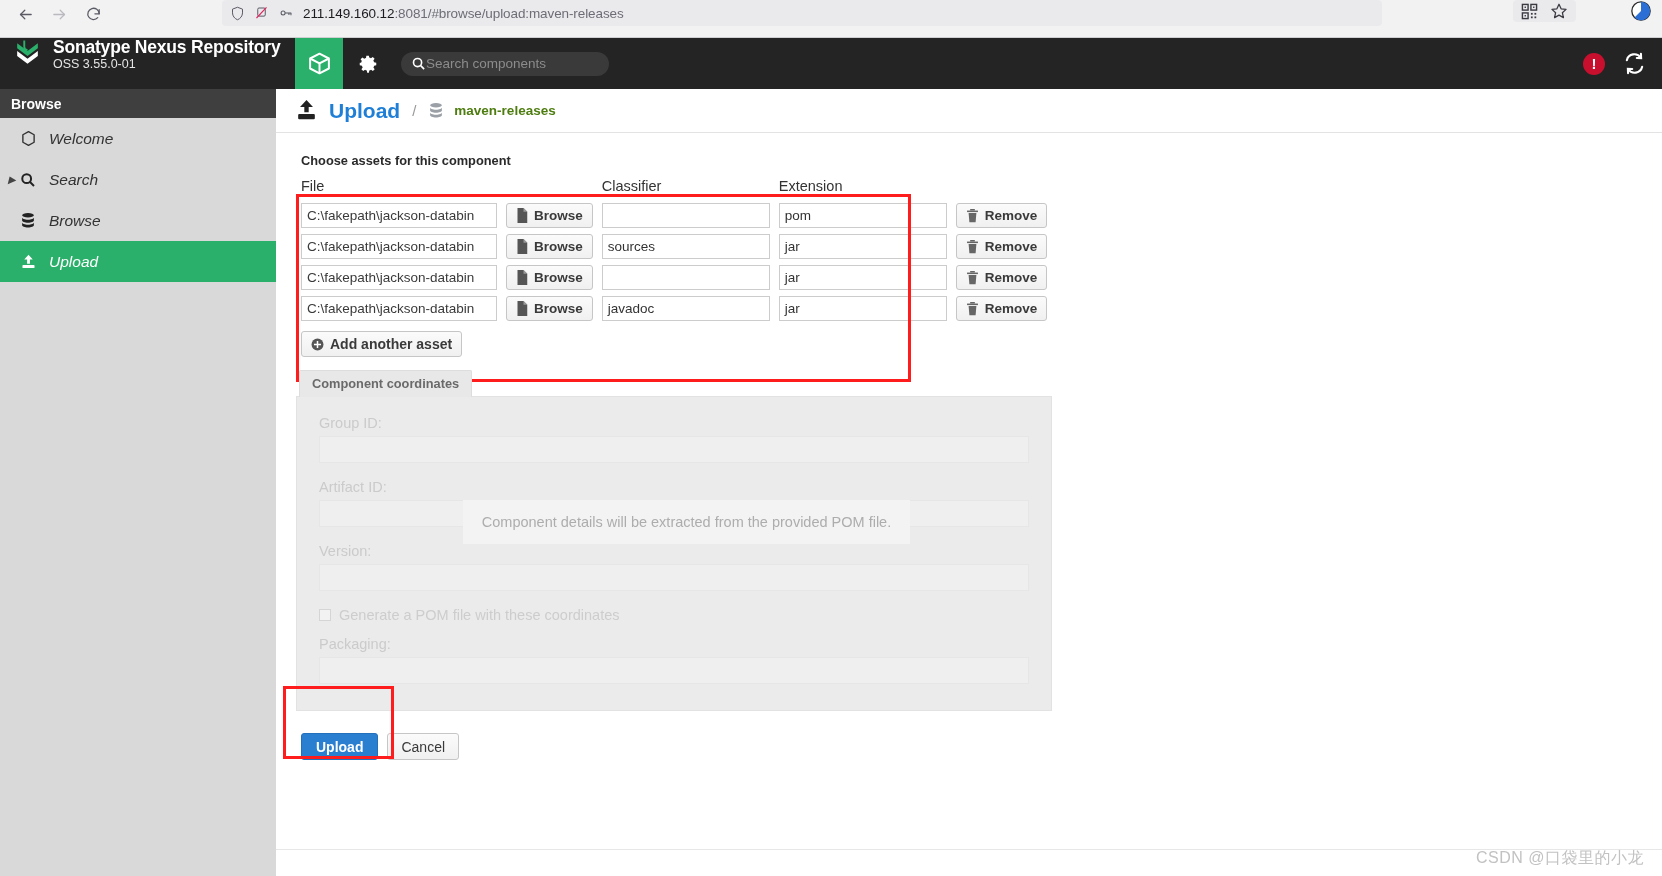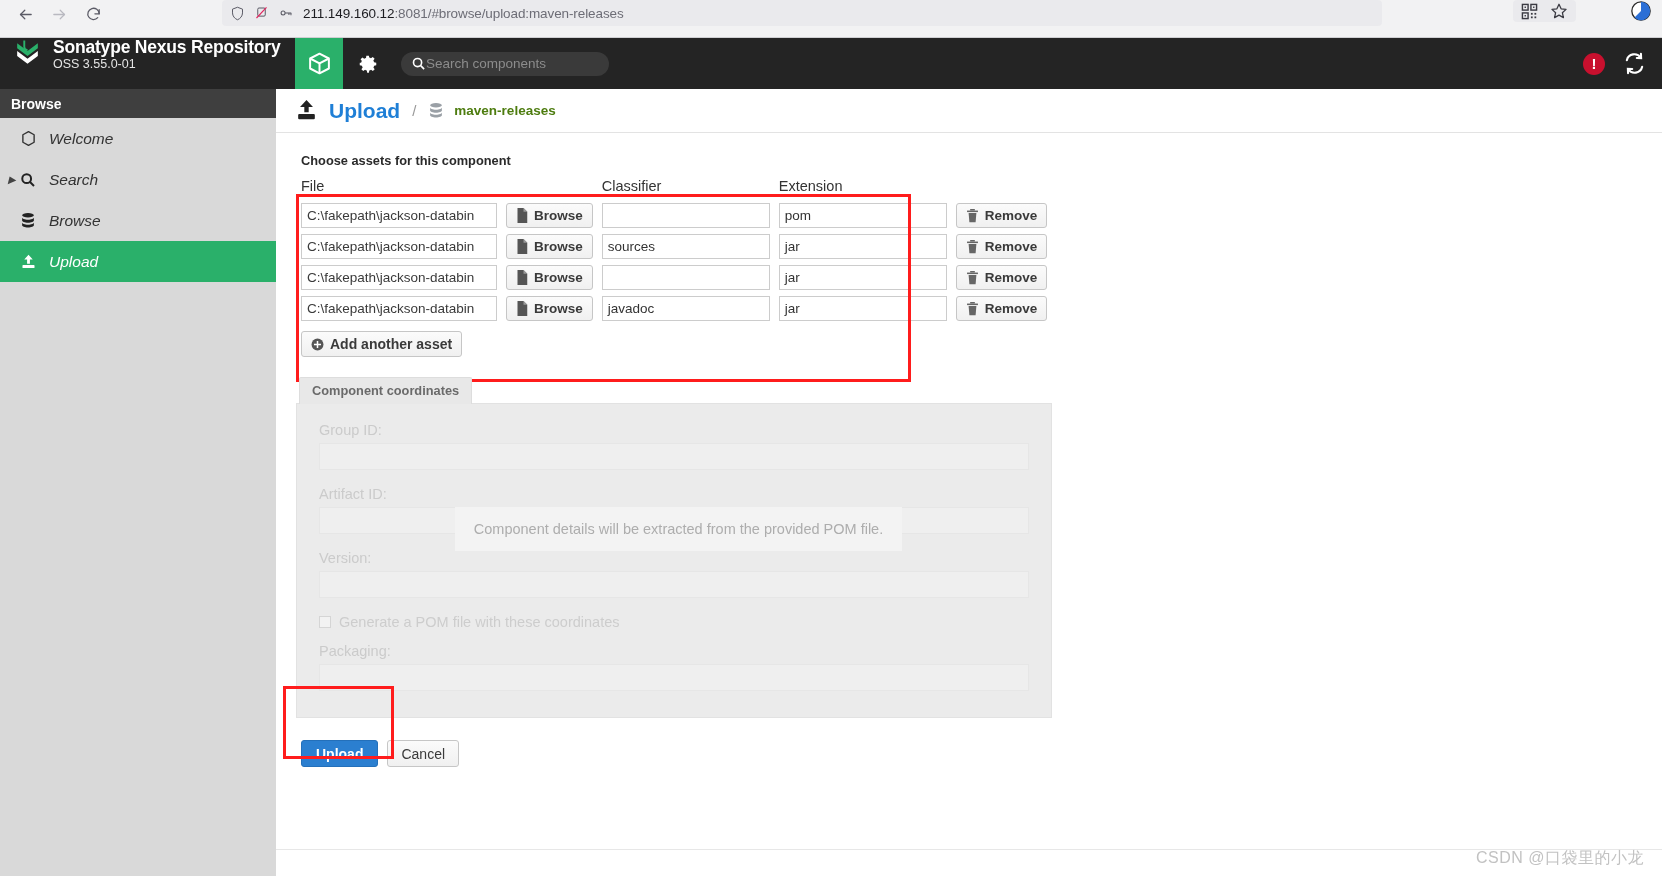--- a/index.html
+++ b/index.html
@@ -285,21 +285,21 @@
   
   .redbox {
     position: absolute;
     border: 3px solid #ff1c1c;
     pointer-events: none;
   }
   #redbox-assets { left: 0px; top: 16px; width: 615px; height: 188px; }
   #redbox-submit { left: -13px; top: 508px; width: 111px; height: 73px; }
 
   
-  #coord-section { margin-top: 20px; position: relative; width: 756px; }
+  #coord-section { margin-top: 13px; position: relative; width: 756px; }
   #coord-tab {
     display: inline-block;
     background: #e8e8e8;
     border: 1px solid #dddddd;
     border-bottom: none;
     padding: 5px 12px 6px 12px;
     font-size: 12.8px;
     font-weight: bold;
     color: #6a6a6a;
     border-radius: 2px 2px 0 0;
@@ -332,21 +332,21 @@
     margin: 0 0 13px 0;
   }
   .coord-check .box {
     width: 12px; height: 12px;
     border: 1px solid #d5d5d5;
     background: #f2f2f2;
   }
   .coord-check span.lbl { font-size: 14.5px; color: #cdcdcd; }
   #coord-overlay {
     position: absolute;
-    left: 158px;
+    left: 166px;
     top: 103px;
     width: 447px;
     height: 44px;
     background: #f3f3f3;
     display: flex;
     align-items: center;
     justify-content: center;
     font-size: 14.5px;
     color: #adadad;
   }

